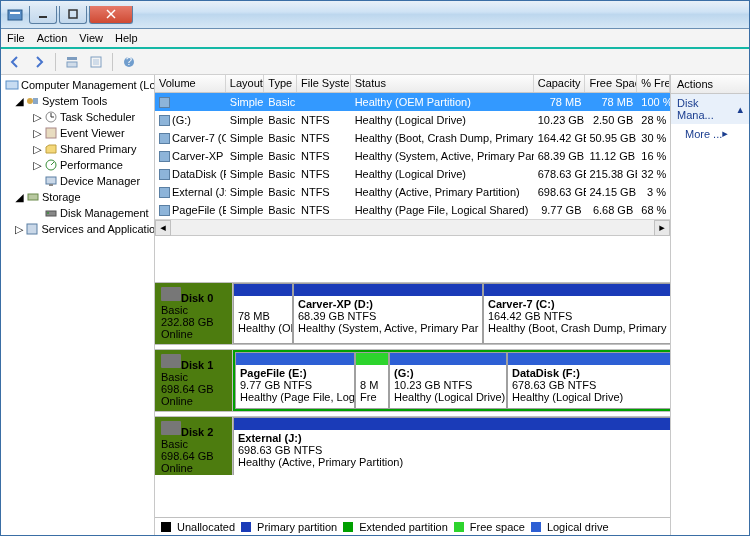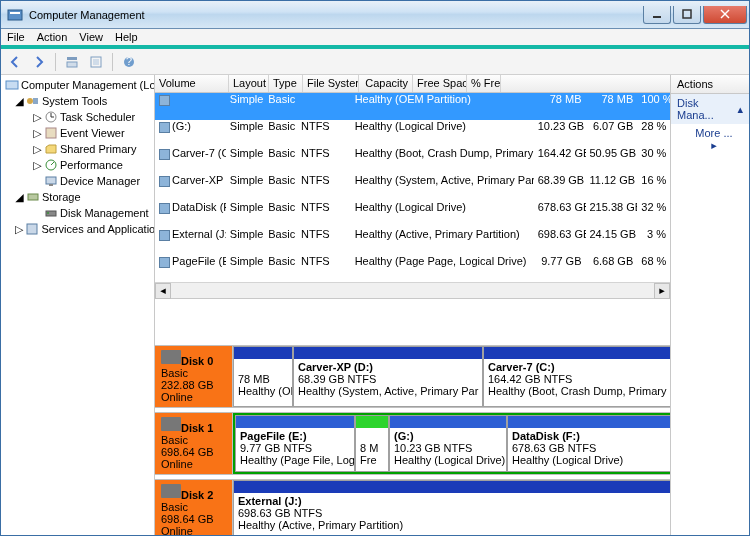--- a/index.html
+++ b/index.html
@@ -4,47 +4,47 @@
 <style>
 *{box-sizing:border-box;margin:0;padding:0;font-family:"Segoe UI",Tahoma,sans-serif;font-size:11px;}
 body{background:#fff;width:750px;height:536px;overflow:hidden;border:1px solid #3a6ea5;}
 .titlebar{height:28px;background:linear-gradient(#e8f0f8,#cfe3f5 40%,#bdd7ee 50%,#d6e7f5);display:flex;align-items:center;border-bottom:1px solid #6b8fb3;}
 .titlebar .ticon{width:16px;height:16px;margin:0 6px;display:inline-flex;}
 .titlebar .title{color:#000;flex:1;}
 .winbtns{display:flex;align-items:center;height:100%;}
 .winbtn{width:28px;height:18px;margin-right:2px;border:1px solid #5a7fa3;border-top:none;border-radius:0 0 3px 3px;display:flex;align-items:center;justify-content:center;background:linear-gradient(#dce9f5,#c3d8ec);}
 .winbtn.close{width:44px;background:linear-gradient(#e67a6a,#cf4a33);color:#fff;}
 .winbtn svg{width:10px;height:10px;}
-.menubar{height:20px;display:flex;align-items:center;padding:0 6px;gap:12px;background:#f4f4f4;border-bottom:4px solid #14b8a6;}
+.menubar{height:20px;display:flex;align-items:center;padding:0 6px;gap:12px;background:#f4f4f4;border-bottom:2px solid #14b8a6;}
 .menubar span{cursor:default;}
 .toolbar{height:26px;display:flex;align-items:center;gap:4px;padding:0 4px;background:#f4f4f4;border-bottom:1px solid #d0d0d0;}
 .tb-btn{width:20px;height:20px;display:flex;align-items:center;justify-content:center;opacity:.85;}
 .tb-sep{width:1px;height:18px;background:#c8c8c8;margin:0 2px;}
 .main{display:flex;height:calc(536px - 28px - 20px - 26px - 2px);}
 .tree{width:154px;border-right:1px solid #c8c8c8;padding:2px 0;overflow:hidden;}
 .tnode{display:flex;align-items:center;height:16px;padding-left:4px;gap:2px;white-space:nowrap;cursor:default;}
 .tnode .exp{width:9px;height:9px;display:inline-flex;align-items:center;justify-content:center;}
 .tnode .ic{width:14px;height:14px;display:inline-flex;}
 .indent1{padding-left:14px;} .indent2{padding-left:32px;}
 .center{flex:1;display:flex;flex-direction:column;border-right:1px solid #c8c8c8;overflow:hidden;gap:42px;}
 .vlist{border-bottom:1px solid #c8c8c8;}
 .vhead{display:flex;background:linear-gradient(#fdfdfd,#ececec);border-bottom:1px solid #c8c8c8;height:18px;}
 .vhead div{border-right:1px solid #d4d4d4;padding:2px 4px;white-space:nowrap;overflow:hidden;}
-.vrow{display:flex;height:27px;align-items:flex-start;}
+.vrow{display:flex;height:18px;align-items:center;}
 .vrow div{padding:0 4px;white-space:nowrap;overflow:hidden;}
 .vrow.sel{background:#3399ff;color:#fff;}
 .c-vol{width:74px;} .c-lay{width:40px;} .c-typ{width:34px;} .c-fs{width:56px;} .c-st{width:192px;} .c-cap{width:54px;text-align:right;} .c-fr{width:54px;text-align:right;} .c-pf{width:34px;text-align:right;}
 .vicon{display:inline-block;width:11px;height:11px;background:#8db4d9;border:1px solid #5a7fa3;margin-right:2px;vertical-align:middle;}
 .hscroll{height:16px;background:#f0f0f0;border-top:1px solid #d4d4d4;position:relative;display:flex;align-items:center;}
 .hscroll .arrow{width:16px;height:16px;background:#e8e8e8;border:1px solid #c0c0c0;display:flex;align-items:center;justify-content:center;}
 .hscroll .track{flex:1;}
 .disks{flex:1;overflow:auto;display:flex;}
 .dpanel{flex:1;}
 .drow{display:flex;border-bottom:1px solid #c0c0c0;border-top:1px solid #c0c0c0;margin-top:4px;}
-.dinfo{width:78px;padding:4px 6px;border-right:1px solid #c0c0c0;background:#f97316;}
+.dinfo{width:78px;padding:4px 6px;border-right:1px solid #c0c0c0;background:#4d7c0f;}
 .dinfo .dicon{width:20px;height:14px;background:#888;display:inline-block;margin-bottom:1px;}
 .dinfo b{font-weight:bold;display:inline;}
 .dparts{flex:1;display:flex;padding:0;position:relative;}
 .part{border:1px solid #a0a0a0;display:flex;flex-direction:column;overflow:hidden;}
 .part .pbar{height:12px;}
 .part .ptxt{padding:2px 4px;white-space:nowrap;overflow:hidden;font-size:11px;}
 .ext-container{border:2px solid #00a000;display:flex;flex:1;}
 .pbar.pri{background:#1a3bb8;} .pbar.log{background:#2d5fd4;border-bottom:2px solid #2d5fd4;} .pbar.free{background:#2dd42d;}
 .legend{height:18px;border-top:1px solid #c0c0c0;display:flex;align-items:center;gap:6px;padding:0 6px;background:#fff;}
 .lg-sw{width:10px;height:10px;display:inline-block;}
@@ -55,21 +55,20 @@
 </head>
 <body>
 
 <div class="titlebar">
   <span class="ticon">
       <svg viewBox="0 0 16 16">
         <rect x="1" y="3" width="14" height="10" fill="#5a8fc7" stroke="#2a5a8a"></rect>
         <rect x="3" y="5" width="10" height="2" fill="#fff"></rect>
       </svg>
     </span>
-  <span class="title">Computer Management</span>
   <div class="winbtns">
     <div class="winbtn">
         <svg viewBox="0 0 10 10">
           <line x1="1" y1="8" x2="9" y2="8" stroke="#333" stroke-width="2"></line>
         </svg>
       </div>
     <div class="winbtn">
         <svg viewBox="0 0 10 10">
           <rect x="1" y="1" width="8" height="8" fill="none" stroke="#333" stroke-width="1.5"></rect>
         </svg>
@@ -222,20 +221,21 @@
       </div>
   </div>
 
   <div class="center">
     <div class="vlist">
       <div class="vhead">
         <div class="c-vol">Volume</div>
         <div class="c-lay">Layout</div>
         <div class="c-typ">Type</div>
         <div class="c-fs">File System</div>
+        <div class="c-st">Status</div>
         <div class="c-cap">Capacity</div>
         <div class="c-fr">Free Space</div>
         <div class="c-pf">% Free</div>
       </div>
       <div id="vrows">
           <div class="vrow sel">
             <div class="c-vol"><span class="vicon"></span></div>
             <div class="c-lay">Simple</div>
             <div class="c-typ">Basic</div>
             <div class="c-fs"></div>
@@ -244,21 +244,21 @@
             <div class="c-fr">78 MB</div>
             <div class="c-pf">100 %</div>
           </div>
           <div class="vrow">
             <div class="c-vol"><span class="vicon"></span>(G:)</div>
             <div class="c-lay">Simple</div>
             <div class="c-typ">Basic</div>
             <div class="c-fs">NTFS</div>
             <div class="c-st">Healthy (Logical Drive)</div>
             <div class="c-cap">10.23 GB</div>
-            <div class="c-fr">6.07 GB</div>
+            <div class="c-fr">2.50 GB</div>
             <div class="c-pf">28 %</div>
           </div>
           <div class="vrow">
             <div class="c-vol"><span class="vicon"></span>Carver-7 (C:)</div>
             <div class="c-lay">Simple</div>
             <div class="c-typ">Basic</div>
             <div class="c-fs">NTFS</div>
             <div class="c-st">Healthy (Boot, Crash Dump, Primary Partition)</div>
             <div class="c-cap">164.42 GB</div>
             <div class="c-fr">50.95 GB</div>
@@ -292,21 +292,21 @@
             <div class="c-st">Healthy (Active, Primary Partition)</div>
             <div class="c-cap">698.63 GB</div>
             <div class="c-fr">24.15 GB</div>
             <div class="c-pf">3 %</div>
           </div>
           <div class="vrow">
             <div class="c-vol"><span class="vicon"></span>PageFile (E:)</div>
             <div class="c-lay">Simple</div>
             <div class="c-typ">Basic</div>
             <div class="c-fs">NTFS</div>
-            <div class="c-st">Healthy (Page Page, Logical Drive)</div>
+            <div class="c-st">Healthy (Page File, Logical Shared)</div>
             <div class="c-cap">9.77 GB</div>
             <div class="c-fr">6.68 GB</div>
             <div class="c-pf">68 %</div>
           </div>
         </div>
       <div class="hscroll">
         <div class="arrow">◂</div>
         <div class="track"></div>
         <div class="arrow">▸</div>
       </div>
@@ -360,26 +360,38 @@
               <div class="part" style="width: 440px;">
                 <div class="pbar pri"></div>
                 <div class="ptxt"><b>External  (J:)</b><br>698.63 GB NTFS<br>Healthy (Active, Primary Partition)</div>
               </div>
             </div>
           </div>
         </div>
 
     </div>
 
+    <div class="legend" id="legend">
+        <span class="lg-sw" style="background: rgb(0, 0, 0);"></span>
+        <span>Unallocated</span>
+        <span class="lg-sw" style="background: rgb(26, 59, 184);"></span>
+        <span>Primary partition</span>
+        <span class="lg-sw" style="background: rgb(0, 160, 0);"></span>
+        <span>Extended partition</span>
+        <span class="lg-sw" style="background: rgb(45, 212, 45);"></span>
+        <span>Free space</span>
+        <span class="lg-sw" style="background: rgb(45, 95, 212);"></span>
+        <span>Logical drive</span>
+      </div>
   </div>
 
   <div class="actions">
     <div class="ahead">Actions</div>
     <div class="aitem" style="background:#e8f0fa;">
         <span>Disk Mana...</span>
         <span>▴</span>
       </div>
-    <div class="aitem" style="padding-left:14px;flex-direction:column;">
+    <div class="aitem" style="padding-left:14px;">
         <span>More ...</span>
         <span>▸</span>
       </div>
   </div>
 </div>
 
 </body></html>

